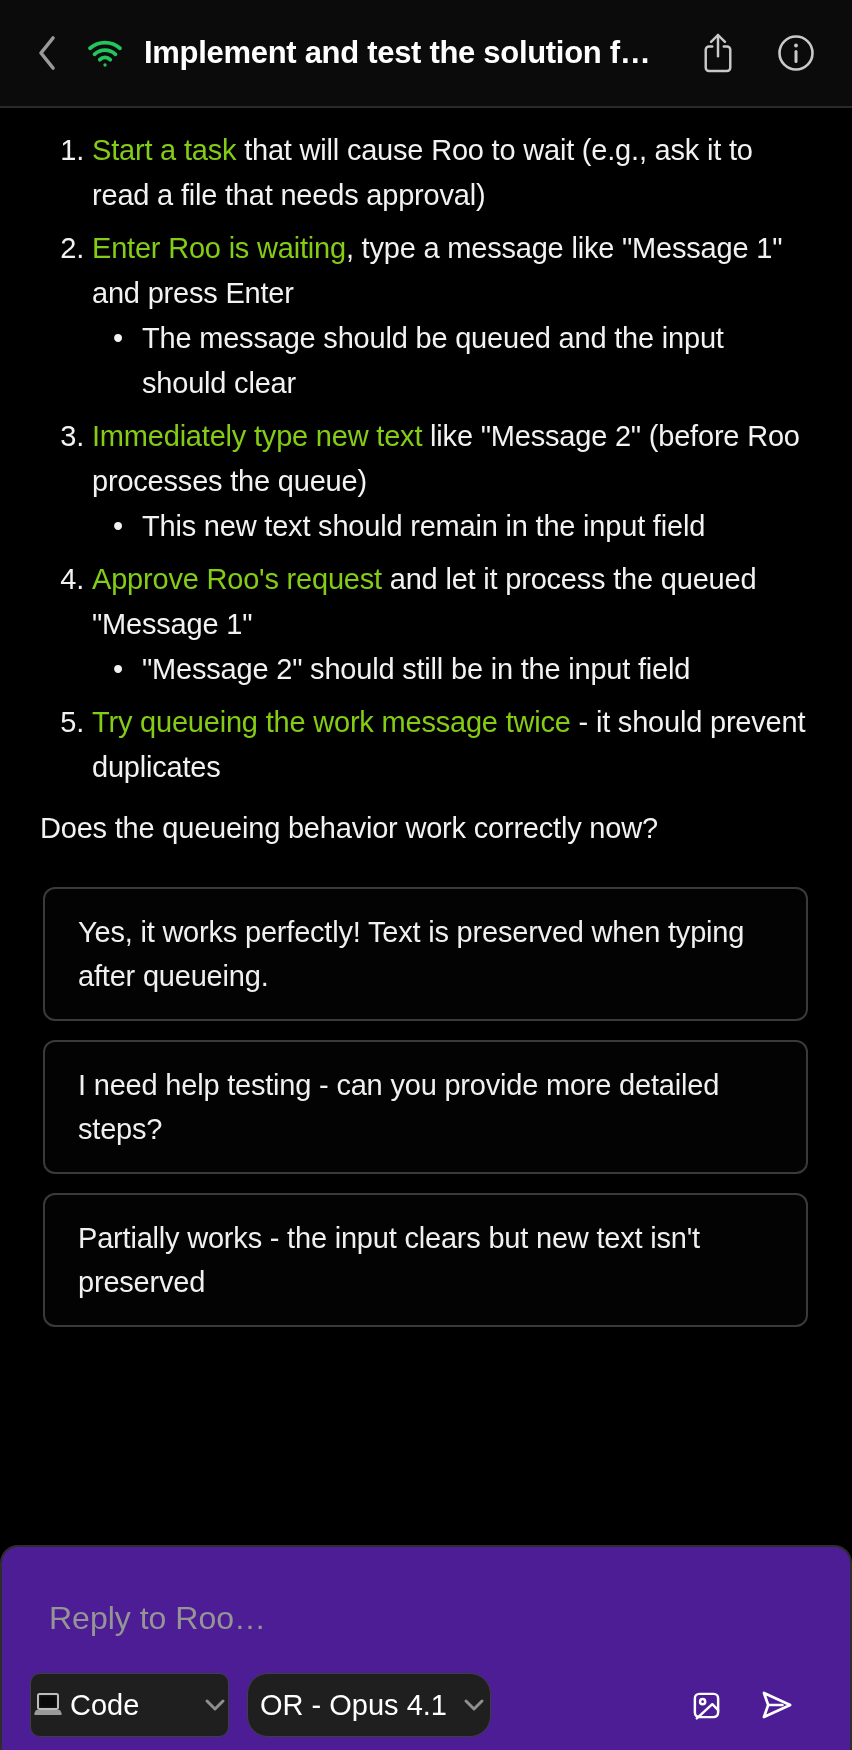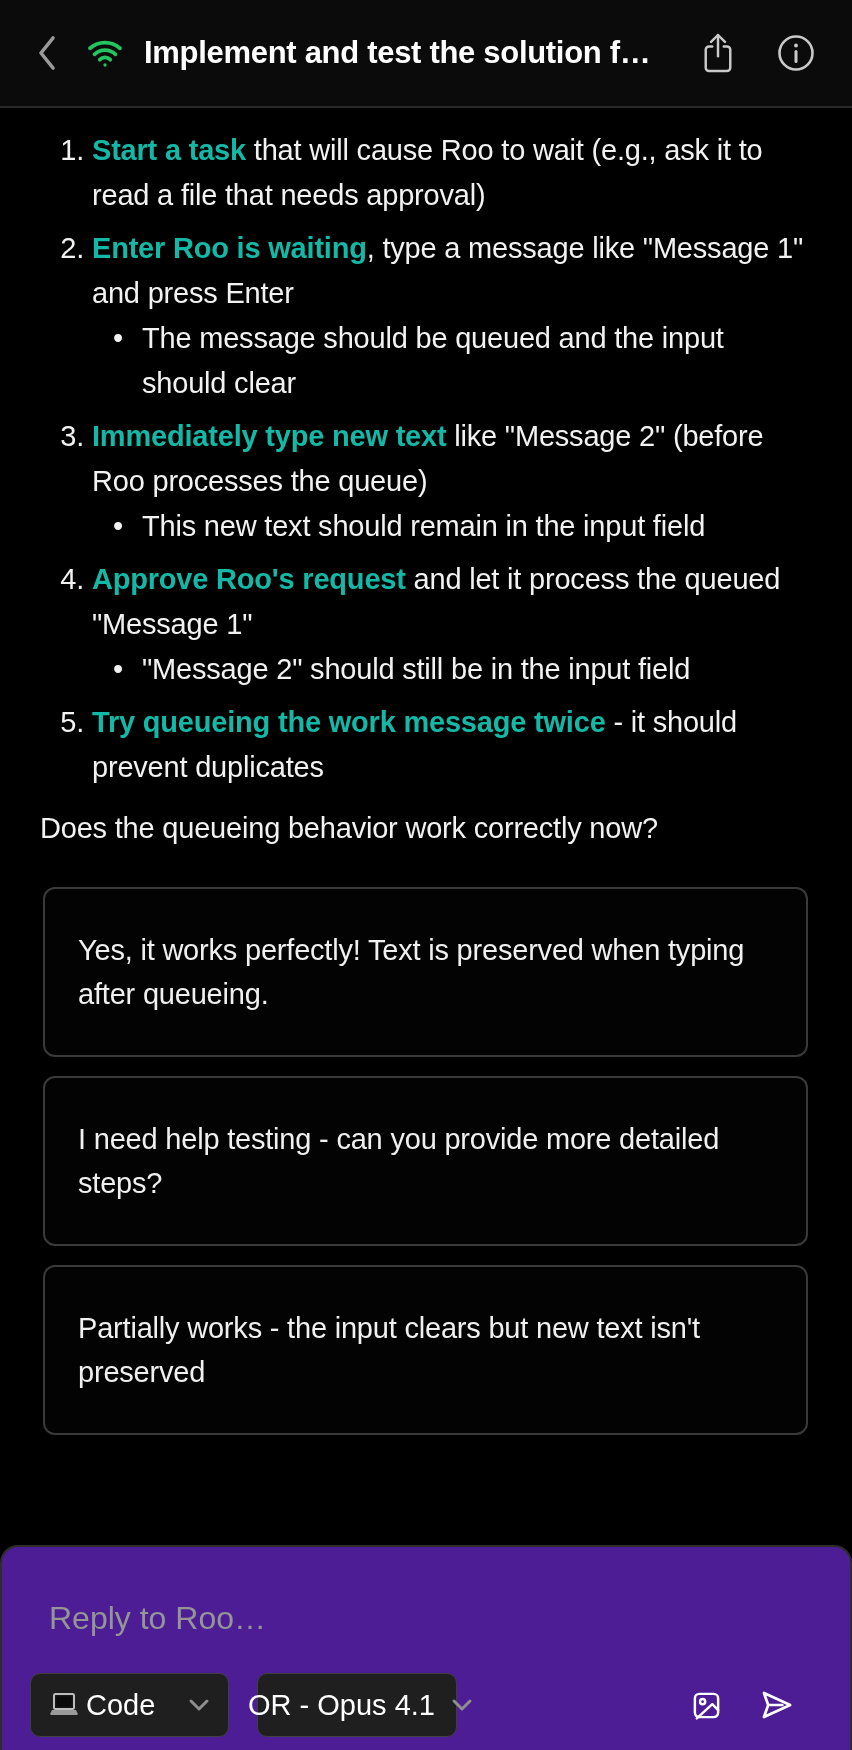--- a/index.html
+++ b/index.html
@@ -26,30 +26,30 @@
 
   
   .main {
     position:absolute; top:110px; left:0; width:852px; box-sizing:border-box;
     padding:18px 44px 0 40px;
     font-size:29px; line-height:45px; color:#f2f2f2; letter-spacing:-0.2px;
   }
   .step { display:flex; margin-bottom:8px; }
   .step-num { flex:0 0 44px; text-align:right; padding-right:8px; box-sizing:content-box; }
   .step-body { flex:1 1 auto; min-width:0; }
-  .step-body b { font-weight:700; color:#14b8a6; }
+  .step-body b { font-weight:400; color:#84cc16; }
   .bullet-row { display:flex; margin-left:21px; }
   .bullet-dot { flex:0 0 29px; }
   .question { margin-top:16px; }
 
   
   .cards { margin-top:36px; margin-left:3px; margin-right:0; display:flex; flex-direction:column; gap:19px; }
   .card {
     border:2px solid #3a3a3a; border-radius:12px; background:#030303;
-    padding:39px 33px; line-height:44px; color:#f0f0f0; box-sizing:border-box;
+    padding:21px 33px; line-height:44px; color:#f0f0f0; box-sizing:border-box;
     cursor:pointer;
   }
 
   
   .composer {
     position:absolute; left:0; right:0; top:1545px; height:205px; box-sizing:border-box;
     background:#4c1d95; border:2px solid #2d2d2d; border-bottom:none;
     border-radius:18px 18px 0 0;
   }
   .reply-input {
@@ -58,24 +58,24 @@
     font-family:"Liberation Sans", sans-serif; font-size:32px; color:#e8e8e8;
   }
   .reply-input::placeholder { color:#959595; opacity:1; }
   .toolbar {
     position:absolute; left:28px; right:52px; top:126px; height:64px;
     display:flex; align-items:center;
   }
   .pill {
     height:64px; display:flex; align-items:center; box-sizing:border-box;
     background:#1f1f1f; border:1px solid #3f3f3f; border-radius:10px;
-    padding:0 18px; cursor:pointer;
+    padding:0 2px; cursor:pointer;
   }
   .pill-mode { width:199px; }
-  .pill-model { margin-left:28px; width:200px; justify-content:center; }
+  .pill-model { margin-left:18px; width:244px; justify-content:center;border-radius:21px; }
   .pill-label { font-size:29px; color:#fff; margin:0 6px 0 7px; white-space:nowrap; }
   .pill-chevron { margin-left:auto; display:flex; align-items:center; }
   .pill-model .pill-chevron { margin-left:10px; }
   .toolbar-spacer { flex:1 1 auto; }
   .icon-btn { display:flex; align-items:center; justify-content:center; width:44px; height:56px; cursor:pointer; }
   .icon-btn + .icon-btn { margin-left:26px; }
 </style>
 </head>
 <body>
 

